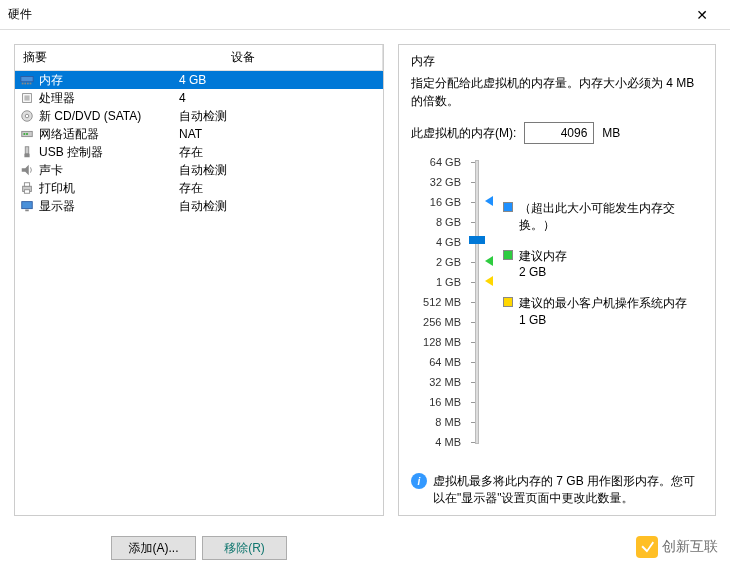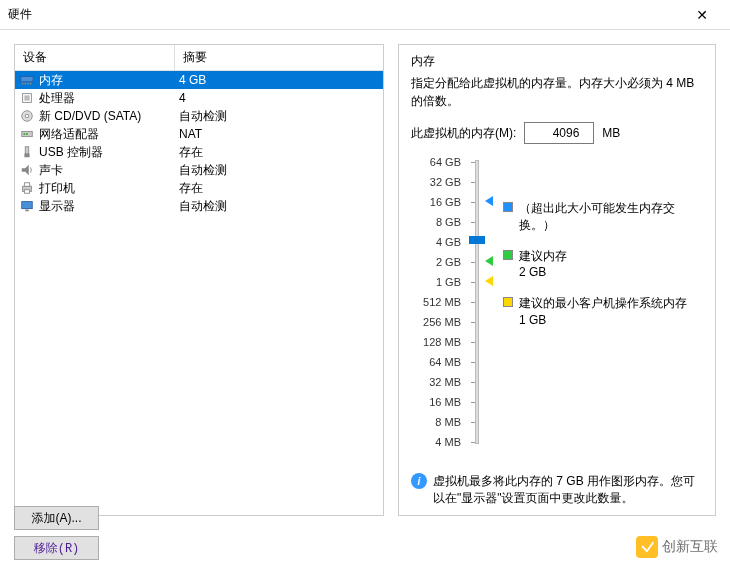--- a/index.html
+++ b/index.html
@@ -14,63 +14,63 @@
   .th.device { width: 160px; border-right: 1px solid #e0e0e0; }
   .th.summary { flex: 1; }
   .row { display: flex; align-items: center; height: 18px; padding: 0 4px; }
   .row.selected { background: #0078d7; color: #fff; }
   .row .icon { width: 16px; height: 16px; margin-right: 4px; display: inline-flex; align-items: center; justify-content: center; }
   .row .label { width: 140px; }
   .row .summary { flex: 1; }
   .right-panel { flex: 1; border: 1px solid #ccc; padding: 8px 12px; position: relative; }
   .section-title { margin-bottom: 4px; }
   .mem-input-row { margin: 12px 0 10px 0; display: flex; align-items: center; gap: 8px; }
-  .mem-input { width: 70px; height: 22px; border: 1px solid #7a7a7a; text-align: right; padding: 0 14px; }
+  .mem-input { width: 70px; height: 22px; border: 1px solid #7a7a7a; text-align: right; padding: 0 6px; }
   .slider-area { display: flex; margin-top: 0; }
   .slider-labels { width: 50px; text-align: right; display: flex; flex-direction: column; gap: 4px; }
   .slider-labels div { height: 16px; line-height: 16px; font-size: 11px; color: #333; }
   .slider-track { width: 20px; position: relative; margin: 0 6px; }
   .track-line { position: absolute; left: 8px; top: 6px; bottom: 6px; width: 4px; background: #ddd; border: 1px solid #bbb; }
   .tick { position: absolute; left: 4px; width: 4px; height: 1px; background: #999; }
   .handle { position: absolute; left: 2px; width: 16px; height: 8px; background: #0078d7; }
   .marker { position: absolute; width: 0; height: 0; border-top: 5px solid transparent; border-bottom: 5px solid transparent; }
   .marker.blue { border-right: 8px solid #1e90ff; }
   .marker.green { border-right: 8px solid #2ecc40; }
   .marker.yellow { border-right: 8px solid #ffd700; }
   .legend { margin-left: 10px; flex: 1; }
   .legend-item { display: flex; align-items: flex-start; gap: 6px; margin-bottom: 4px; }
   .legend-sq { width: 10px; height: 10px; border: 1px solid #888; margin-top: 2px; flex-shrink: 0; }
   .legend-sq.blue { background: #1e90ff; }
   .legend-sq.green { background: #2ecc40; }
   .legend-sq.yellow { background: #ffd700; }
   .legend-text { font-size: 11px; line-height: 1.4; }
   .info-row { position: absolute; bottom: 8px; left: 12px; right: 12px; display: flex; align-items: flex-start; gap: 6px; font-size: 11px; }
   .info-icon { width: 16px; height: 16px; border-radius: 50%; background: #3399ff; color: #fff; display: inline-flex; align-items: center; justify-content: center; font-style: italic; font-weight: bold; font-size: 10px; flex-shrink: 0; }
-  .buttons { position: absolute; bottom: 10px; left: 14px; width: 370px; display: flex; justify-content: center; gap: 6px; flex-direction: column; }
+  .buttons { position: absolute; bottom: 10px; left: 14px; width: 370px; display: flex; justify-content: center; gap: 6px; }
   .btn { width: 85px; height: 24px; border: 1px solid #adadad; background: #e1e1e1; display: inline-flex; align-items: center; justify-content: center; }
-  .btn.disabled { color: #4c1d95; font-family: Liberation Mono, monospace; }
+  .btn.disabled { color: #0f766e; }
   .watermark { position: absolute; bottom: 12px; right: 12px; display: flex; align-items: center; gap: 4px; opacity: 0.85; }
   .wm-icon { width: 22px; height: 22px; background: #ffb400; border-radius: 4px; position: relative; }
   .wm-icon::after { content: ""; position: absolute; left: 4px; top: 4px; width: 14px; height: 14px; background: #fff; clip-path: polygon(20% 40%, 50% 70%, 90% 10%, 100% 20%, 50% 90%, 10% 50%); }
   .wm-text { font-size: 14px; color: #555; font-weight: 500; }
   svg.ico { width: 14px; height: 14px; }
 </style>
 </head>
 <body>
 
 <div class="titlebar">
   <span class="title">硬件</span>
   <span class="close">✕</span>
 </div>
 
 <div class="content">
   <div class="left-panel">
     <div class="table-header">
+      <div class="th summary">摘要</div>
       <div class="th device">设备</div>
-      <div class="th summary">摘要</div>
     </div>
     <div id="device-rows">
         <div class="row selected">
           <span class="icon">
             <svg class="ico" viewBox="0 0 16 16">
               <rect x="1" y="4" width="14" height="6" fill="#4a90d9" stroke="#2c5aa0"></rect>
               <rect x="2" y="11" width="2" height="2" fill="#888"></rect>
               <rect x="5" y="11" width="2" height="2" fill="#888"></rect>
               <rect x="8" y="11" width="2" height="2" fill="#888"></rect>
               <rect x="11" y="11" width="2" height="2" fill="#888"></rect>

